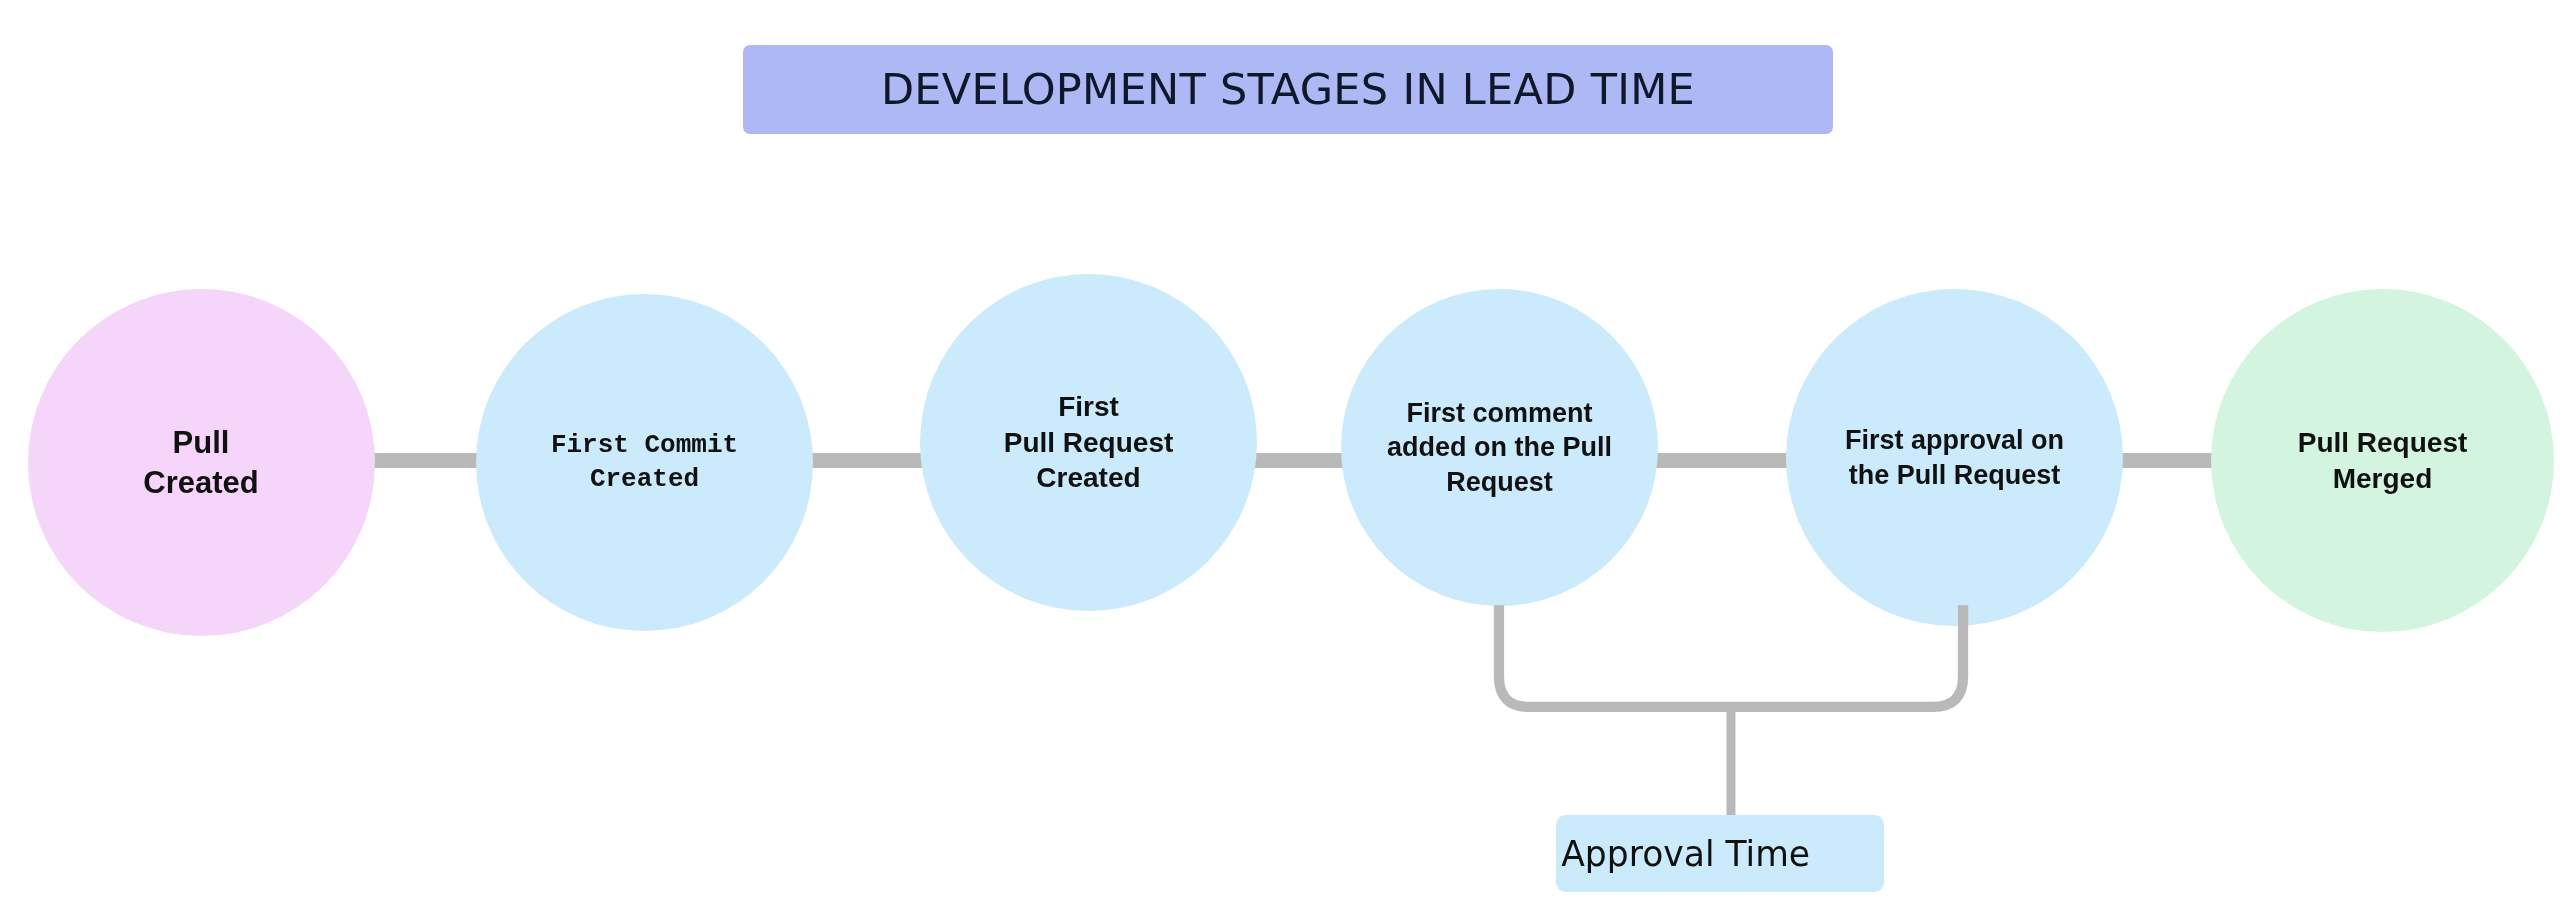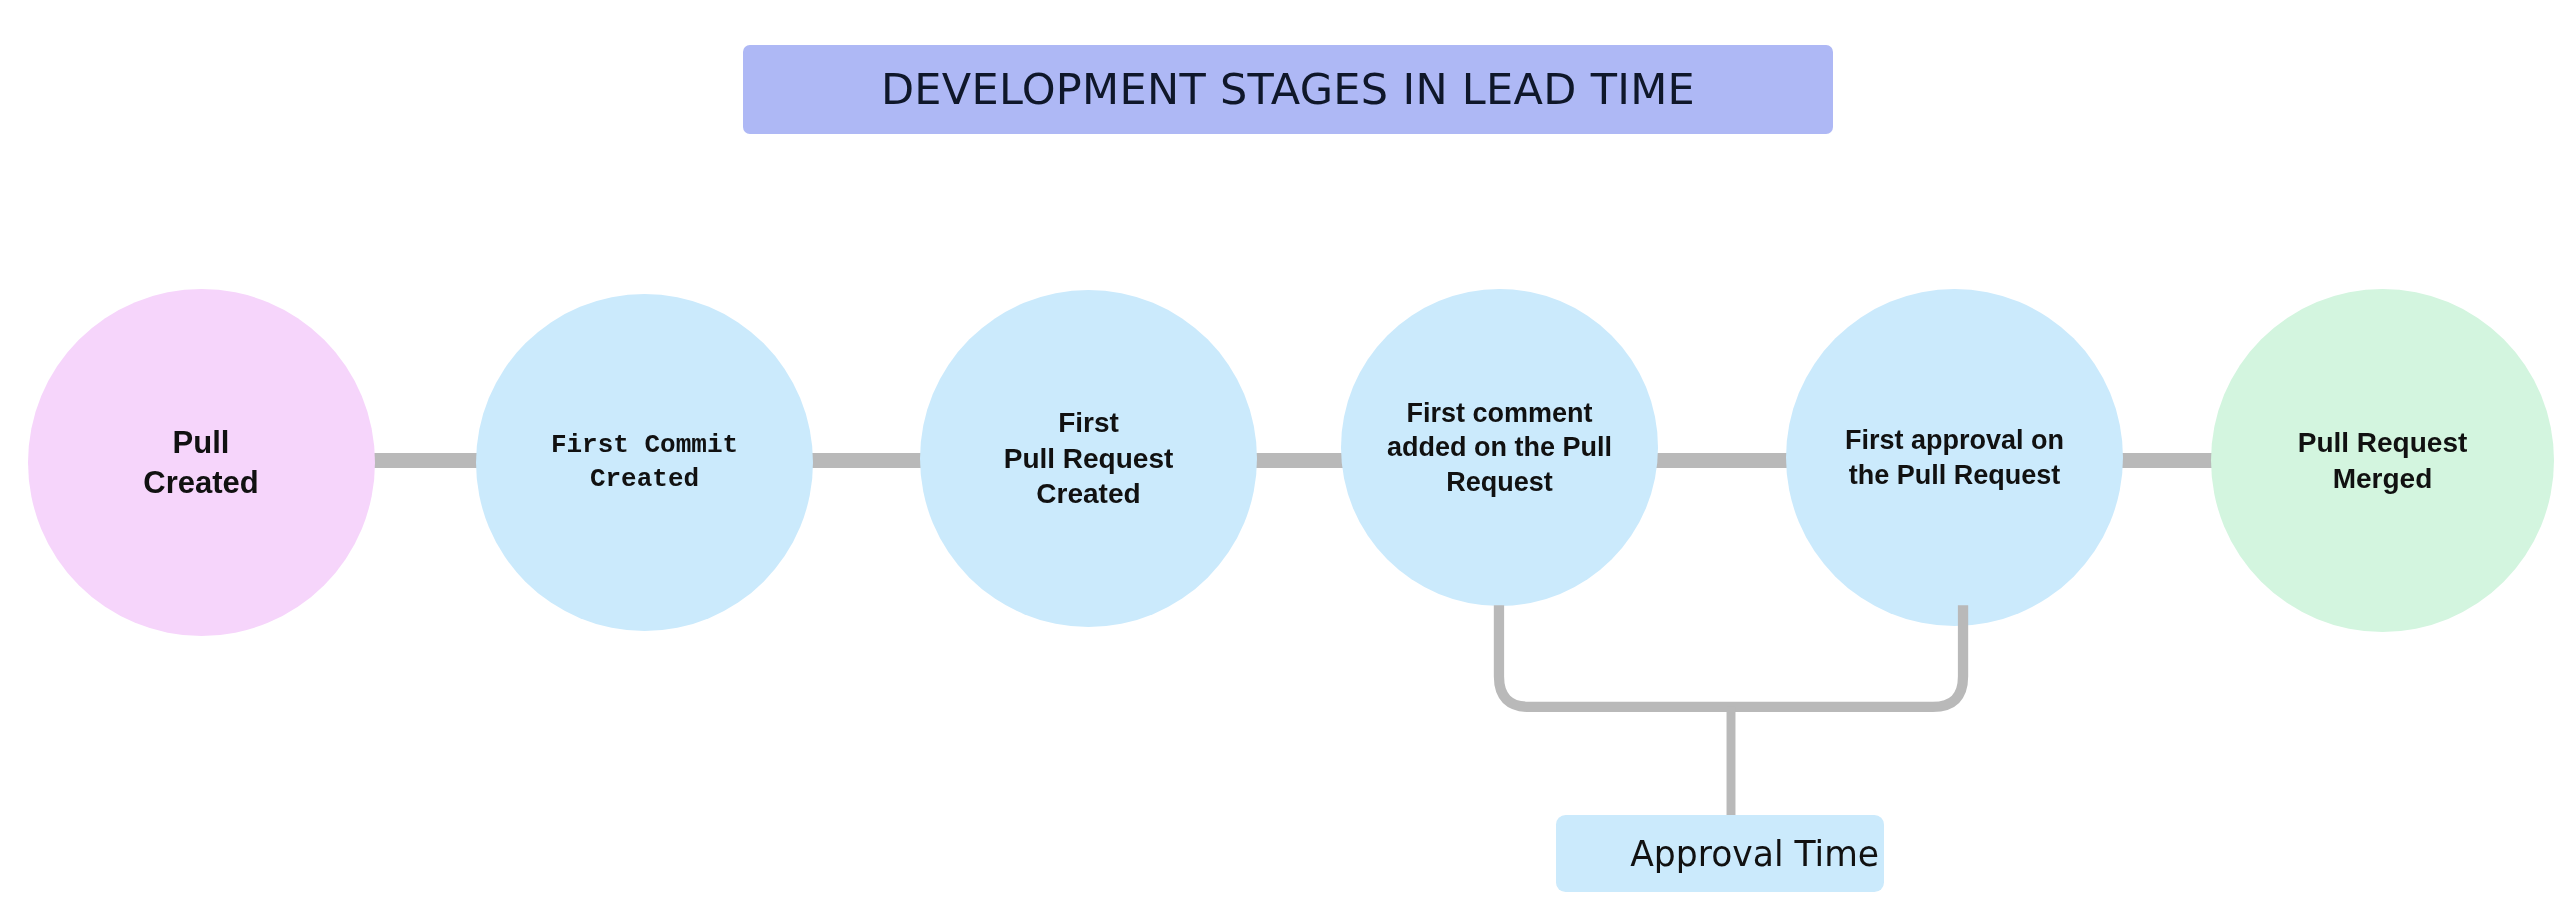--- a/index.html
+++ b/index.html
@@ -62,21 +62,21 @@
     font-family: "Liberation Sans", sans-serif;
     font-weight: bold;
     color: #111111;
     line-height: 1.28;
     padding: 0 9.6px;
     white-space: pre-line;
   }
 
   .n1 { left: 27.5px;   top: 289px; width: 347px; height: 347px; background: #f6d5fb; }
   .n2 { left: 476px;  top: 294px; width: 337px; height: 337px; background: #cbeafc; }
-  .n3 { left: 920px; top: 290px; width: 337px; height: 337px; background: #cbeafc; }
+  .n3 { left: 920px; top: 274px; width: 337px; height: 337px; background: #cbeafc; }
   .n4 { left: 1341px; top: 289px; width: 317px; height: 317px; background: #cbeafc; }
   .n5 { left: 1786px; top: 289px; width: 337px; height: 337px; background: #cbeafc; }
   .n6 { left: 2211px; top: 289px; width: 343px; height: 343px; background: #d3f5df; }
 
   .n1 .node-label { font-size: 31px; }
   .n2 .node-label { font-size: 26px; font-family: Liberation Mono, monospace; }
   .n3 .node-label { font-size: 28px; }
   .n4 .node-label { font-size: 27px; }
   .n5 .node-label { font-size: 27px; }
   .n6 .node-label { font-size: 28px; }
@@ -94,21 +94,21 @@
   .approval-box {
     position: absolute;
     left: 1556px;
     top: 815px;
     width: 328px;
     height: 77px;
     background: #cbeafc;
     border-radius: 9.6px;
     display: flex;
     align-items: center;
-    justify-content: flex-end;
+    justify-content: flex-start;
     box-sizing: border-box;
   }
   .approval-text {
     font-family: "DejaVu Sans", sans-serif;
     font-size: 36px;
     font-weight: 400;
     color: #111111;
     white-space: nowrap;
     line-height: 1;
     transform: scaleX(0.96);

